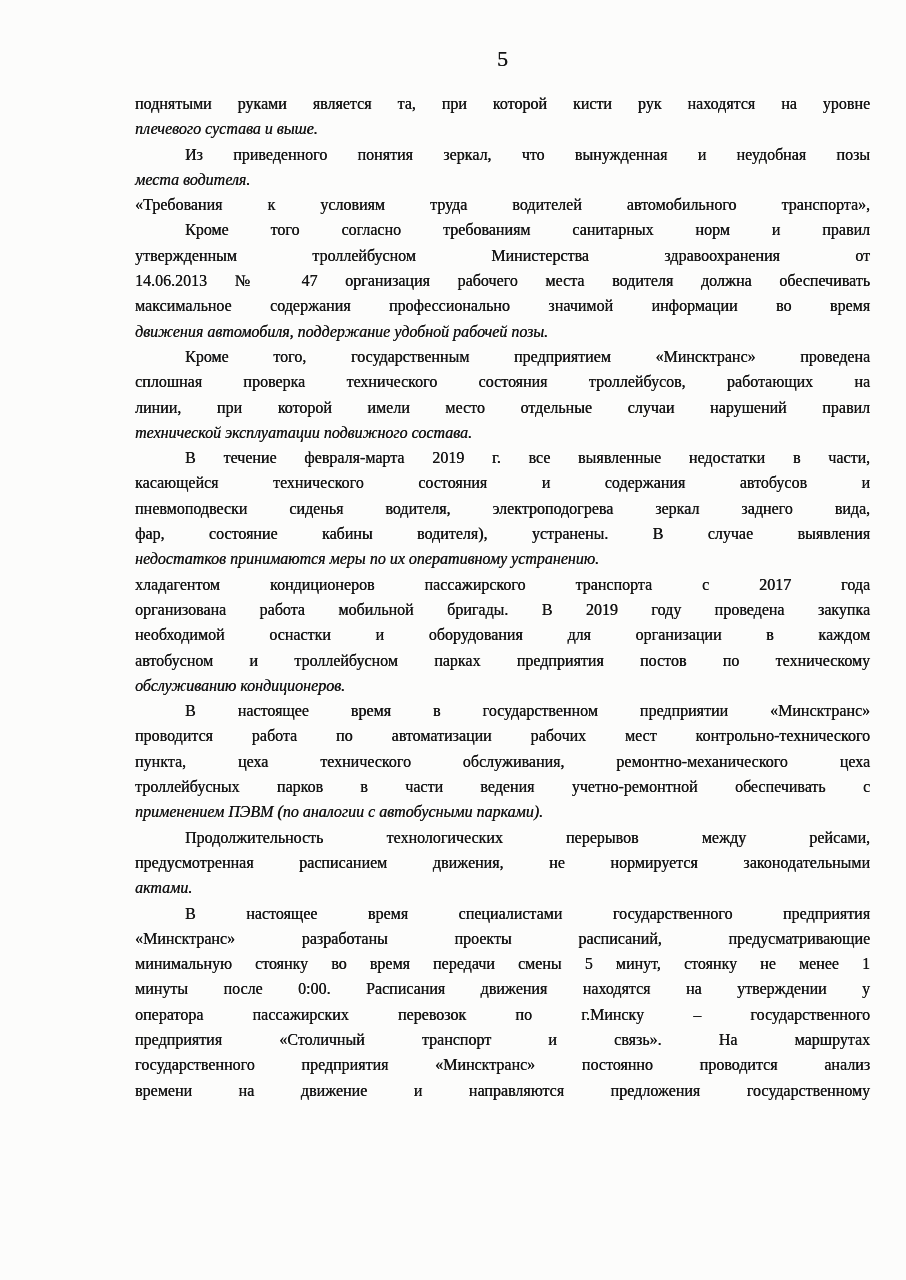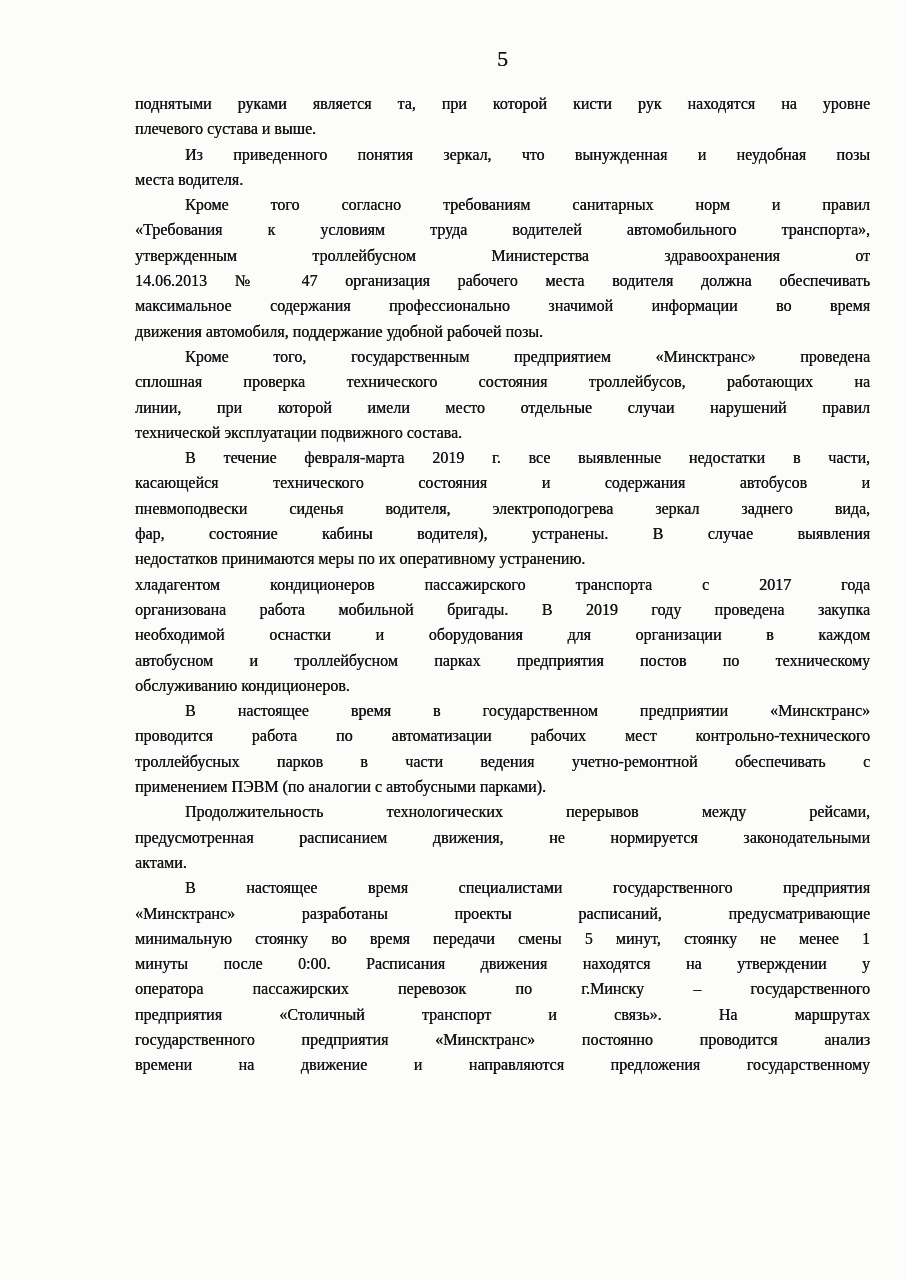--- a/index.html
+++ b/index.html
@@ -44,39 +44,40 @@
   .line {
     text-align: justify;
     text-align-last: justify;
     white-space: normal;
   }
   .line.first-indent {
     padding-left: 50px;
   }
   .line.para-end {
     text-align-last: left;
+    font-style: italic;
   }
 </style>
 </head>
 <body>
 
 <div class="page">
   <div class="page-number">5</div>
   <div class="text-block">
       <div class="paragraph">
         <div class="line">поднятыми руками является та, при которой кисти рук находятся на уровне</div>
         <div class="line para-end">плечевого сустава и выше.</div>
       </div>
       <div class="paragraph">
         <div class="line first-indent">Из приведенного понятия зеркал, что вынужденная и неудобная позы</div>
         <div class="line para-end">места водителя.</div>
       </div>
       <div class="paragraph">
+        <div class="line">«Требования к условиям труда водителей автомобильного транспорта»,</div>
         <div class="line first-indent">Кроме того согласно требованиям санитарных норм и правил</div>
-        <div class="line">«Требования к условиям труда водителей автомобильного транспорта»,</div>
         <div class="line">утвержденным троллейбусном Министерства здравоохранения от</div>
         <div class="line">14.06.2013 № 47 организация рабочего места водителя должна обеспечивать</div>
         <div class="line">максимальное содержания профессионально значимой информации во время</div>
         <div class="line para-end">движения автомобиля, поддержание удобной рабочей позы.</div>
       </div>
       <div class="paragraph">
         <div class="line first-indent">Кроме того, государственным предприятием «Минсктранс» проведена</div>
         <div class="line">сплошная проверка технического состояния троллейбусов, работающих на</div>
         <div class="line">линии, при которой имели место отдельные случаи нарушений правил</div>
         <div class="line para-end">технической эксплуатации подвижного состава.</div>
@@ -91,20 +92,21 @@
       <div class="paragraph">
         <div class="line">хладагентом кондиционеров пассажирского транспорта с 2017 года</div>
         <div class="line">организована работа мобильной бригады. В 2019 году проведена закупка</div>
         <div class="line">необходимой оснастки и оборудования для организации в каждом</div>
         <div class="line">автобусном и троллейбусном парках предприятия постов по техническому</div>
         <div class="line para-end">обслуживанию кондиционеров.</div>
       </div>
       <div class="paragraph">
         <div class="line first-indent">В настоящее время в государственном предприятии «Минсктранс»</div>
         <div class="line">проводится работа по автоматизации рабочих мест контрольно-технического</div>
+        <div class="line">пункта, цеха технического обслуживания, ремонтно-механического цеха</div>
         <div class="line">троллейбусных парков в части ведения учетно-ремонтной обеспечивать с</div>
         <div class="line para-end">применением ПЭВМ (по аналогии с автобусными парками).</div>
       </div>
       <div class="paragraph">
         <div class="line first-indent">Продолжительность технологических перерывов между рейсами,</div>
         <div class="line">предусмотренная расписанием движения, не нормируется законодательными</div>
         <div class="line para-end">актами.</div>
       </div>
       <div class="paragraph">
         <div class="line first-indent">В настоящее время специалистами государственного предприятия</div>

